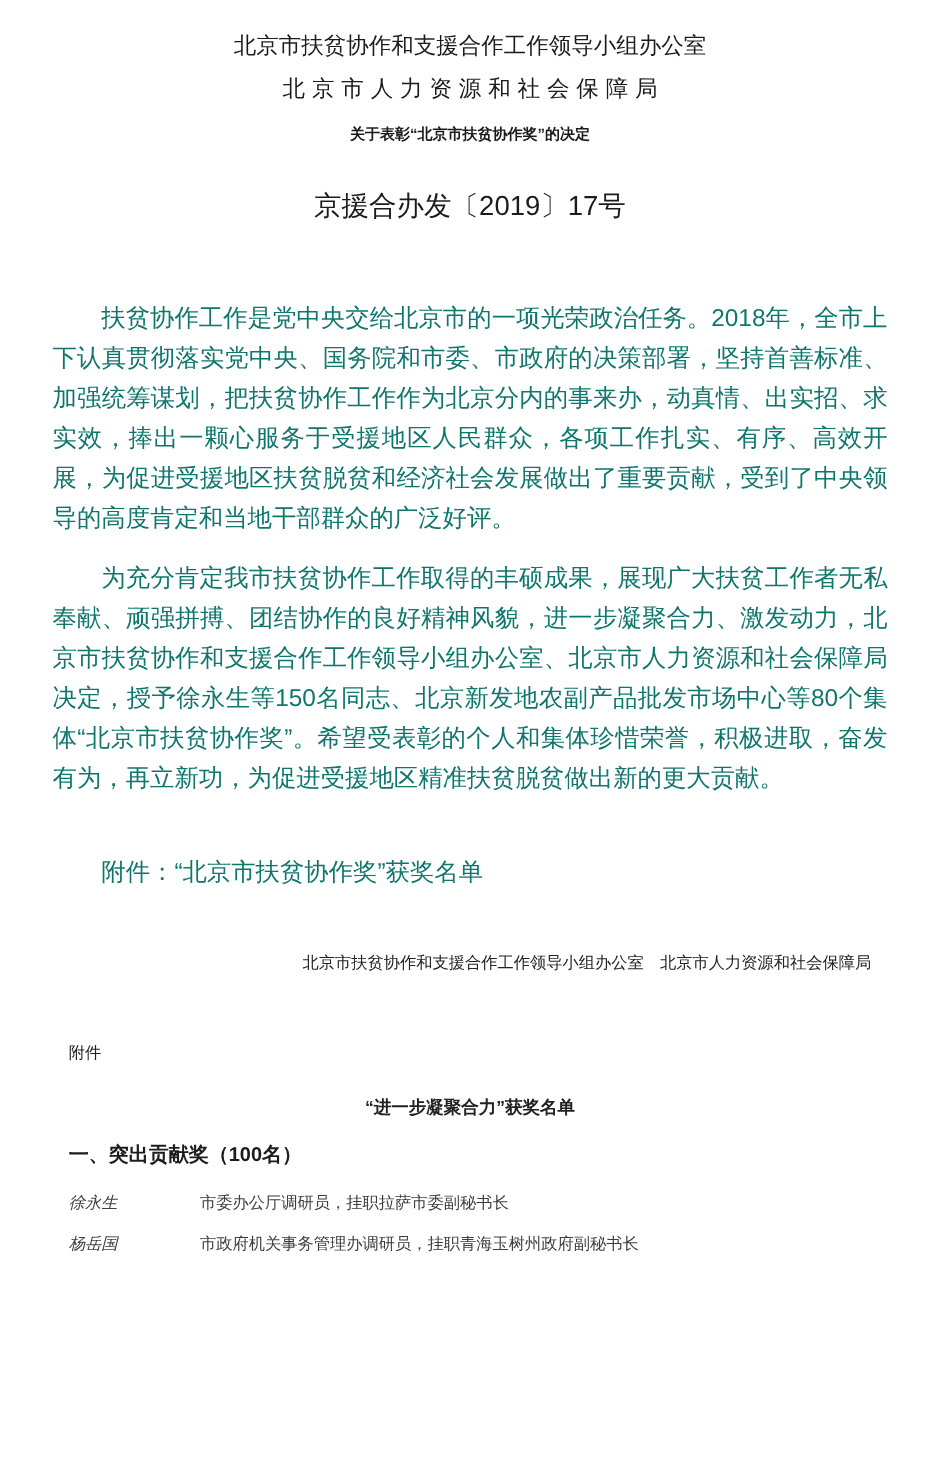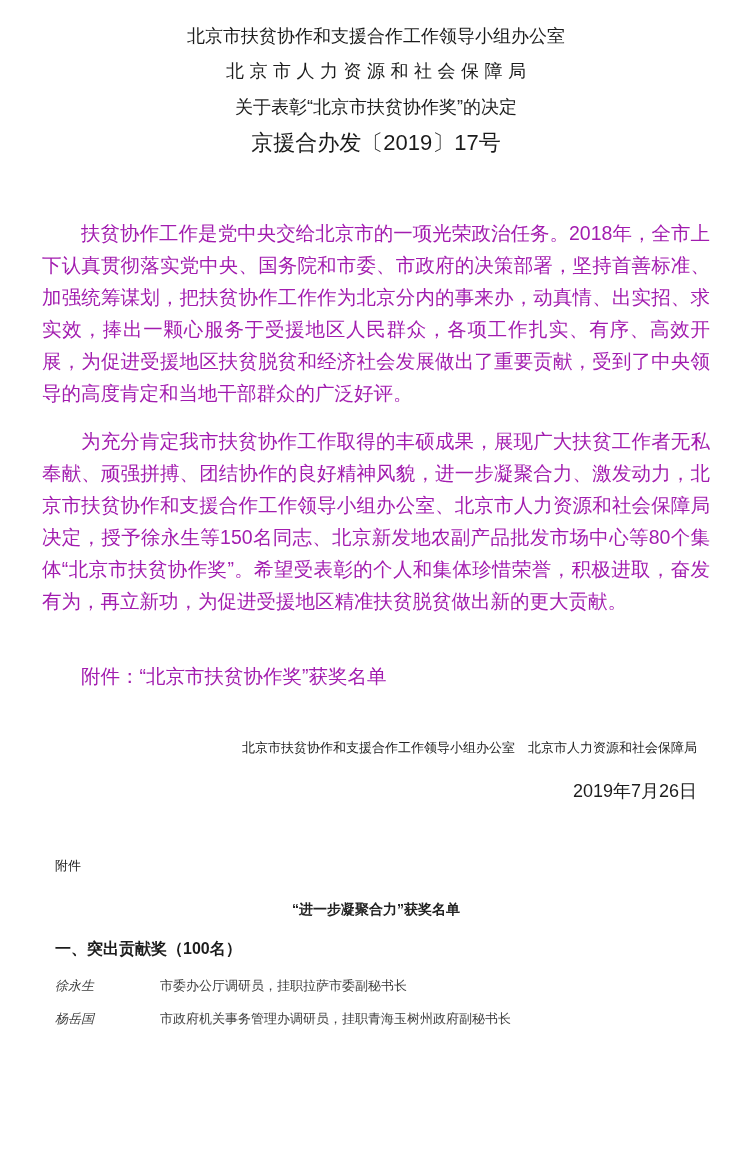--- a/index.html
+++ b/index.html
@@ -34,41 +34,41 @@
   }
   .org-line2 {
     font-size: 18px;
     line-height: 22px;
     font-weight: 500;
     letter-spacing: 5.5px;
     padding-left: 5.5px;
     margin-bottom: 15px;
   }
   .doc-title {
-    font-size: 18px;
+    font-size: 12px;
     line-height: 21px;
-    font-weight: 400;
-    margin-bottom: 15px;
+    font-weight: 700;
+    margin-bottom: 37px;
   }
   .doc-number {
     font-size: 22px;
     line-height: 20px;
     font-weight: 400;
   }
   
   .doc-body {
     margin-top: 64px;
   }
   .doc-body p {
     margin: 0 0 16px 0;
     font-size: 19.5px;
     line-height: 32px;
     text-align: justify;
     text-indent: 2em;
-    color: #a21caf;
+    color: #0f766e;
   }
   .attachment-note {
     margin-top: 43px !important;
     text-align: left !important;
   }
   
   .signature-block {
     text-align: right;
     padding-right: 13px;
   }
@@ -144,21 +144,20 @@
   </header>
 
   <main class="doc-body">
     <p>扶贫协作工作是党中央交给北京市的一项光荣政治任务。2018年，全市上下认真贯彻落实党中央、国务院和市委、市政府的决策部署，坚持首善标准、加强统筹谋划，把扶贫协作工作作为北京分内的事来办，动真情、出实招、求实效，捧出一颗心服务于受援地区人民群众，各项工作扎实、有序、高效开展，为促进受援地区扶贫脱贫和经济社会发展做出了重要贡献，受到了中央领导的高度肯定和当地干部群众的广泛好评。</p>
     <p>为充分肯定我市扶贫协作工作取得的丰硕成果，展现广大扶贫工作者无私奉献、顽强拼搏、团结协作的良好精神风貌，进一步凝聚合力、激发动力，北京市扶贫协作和支援合作工作领导小组办公室、北京市人力资源和社会保障局决定，授予徐永生等150名同志、北京新发地农副产品批发市场中心等80个集体“北京市扶贫协作奖”。希望受表彰的个人和集体珍惜荣誉，积极进取，奋发有为，再立新功，为促进受援地区精准扶贫脱贫做出新的更大贡献。</p>
     <p class="attachment-note">附件：“北京市扶贫协作奖”获奖名单</p>
   </main>
 
   <div class="signature-block">
     <div class="signature-orgs">北京市扶贫协作和支援合作工作领导小组办公室　北京市人力资源和社会保障局</div>
-    <div class="signature-date">2019年7月26日</div>
   </div>
 
   <section class="appendix">
     <div class="appendix-label">附件</div>
     <div class="appendix-title">“进一步凝聚合力”获奖名单</div>
     <div class="appendix-section">一、突出贡献奖（100名）</div>
 
     <div class="awardee-row">
       <span class="awardee-name">徐永生</span>
       <span class="awardee-desc">市委办公厅调研员，挂职拉萨市委副秘书长</span>

